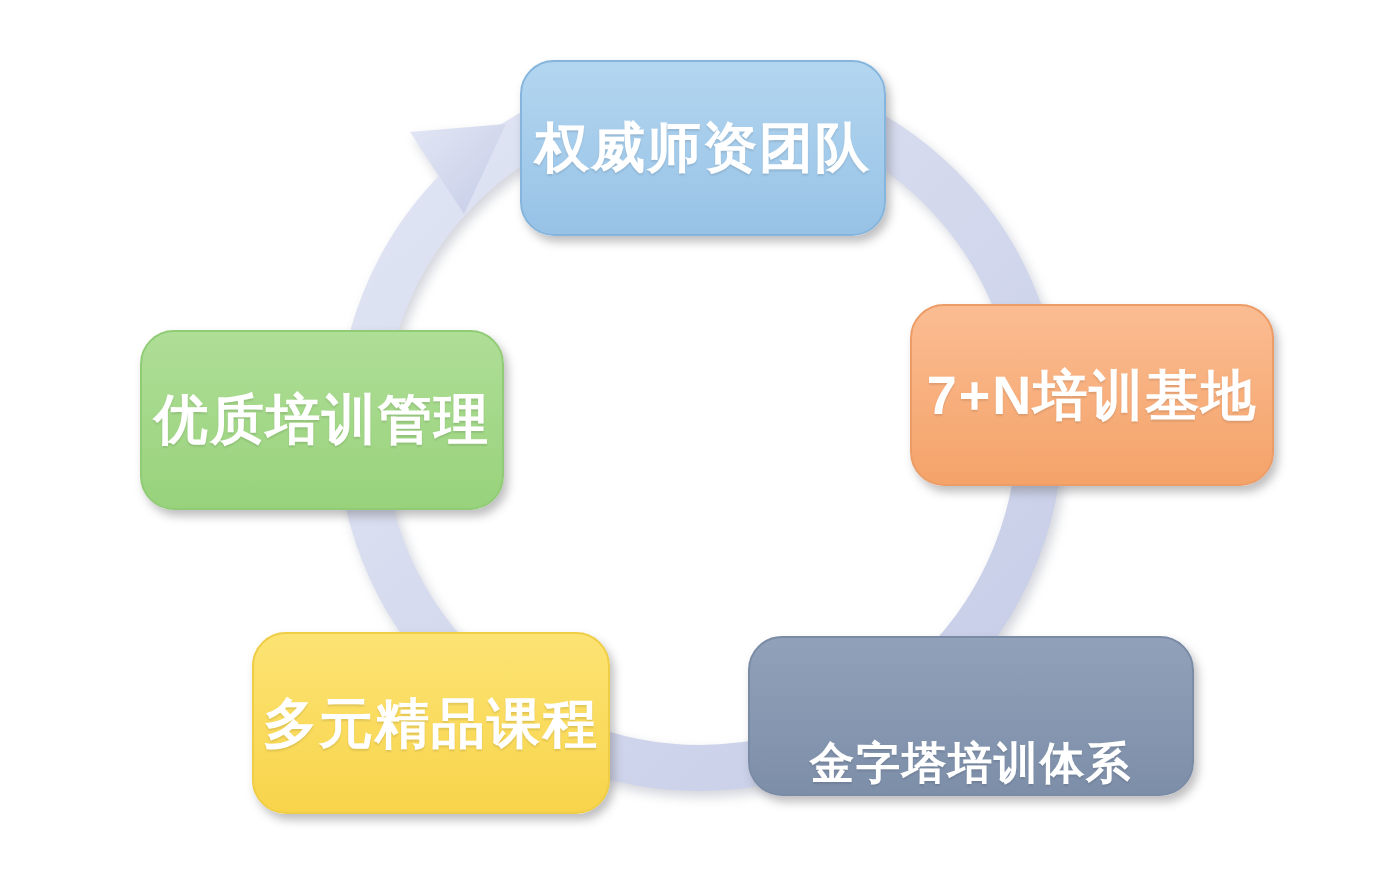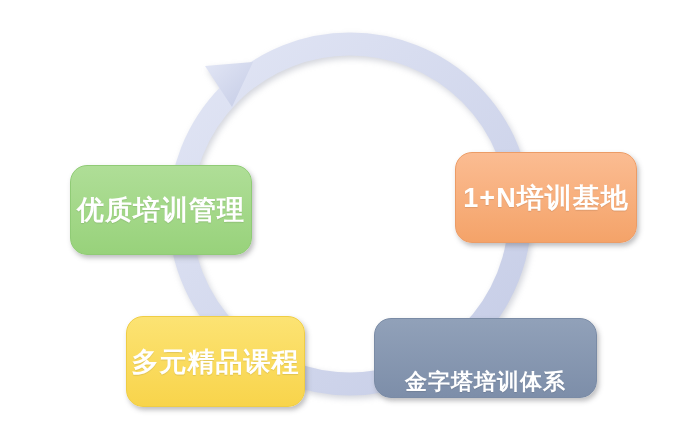--- a/index.html
+++ b/index.html
@@ -52,23 +52,26 @@
     <defs>
       <linearGradient id="ringGrad" x1="0" y1="0" x2="1" y2="1">
         <stop class="ring-stop" offset="0" stop-color="#E2E6F5"></stop>
         <stop class="ring-stop" offset="1" stop-color="#C5CCE6"></stop>
       </linearGradient>
     </defs>
     <circle cx="350" cy="214" r="170" fill="none" stroke="url(#ringGrad)" stroke-width="23"></circle>
     <polygon points="253,62 205,66 232,107" fill="url(#ringGrad)"></polygon>
   </svg>
 
+  <div class="node node-top" style="background: linear-gradient(rgb(179, 214, 240), rgb(151, 194, 230)); border-color: rgb(133, 181, 220); color: rgb(255, 255, 255);">
+    <span class="node-label">权威师资团队</span>
+  </div>
 
   <div class="node node-right" style="background: linear-gradient(rgb(251, 188, 146), rgb(244, 163, 105)); border-color: rgb(236, 156, 102); color: rgb(255, 255, 255);">
-    <span class="node-label">1+N培训基地</span>
+    <span class="node-label">7+N培训基地</span>
   </div>
 
   <div class="node node-bottom-right" style="background: linear-gradient(rgb(145, 161, 185), rgb(125, 142, 169)); border-color: rgb(122, 139, 165); color: rgb(255, 255, 255);">
     <span class="node-label">金字塔培训体系</span>
   </div>
 
   <div class="node node-bottom-left" style="background: linear-gradient(rgb(252, 227, 115), rgb(248, 212, 75)); border-color: rgb(239, 205, 69); color: rgb(255, 255, 255); align-items: center;">
     <span class="node-label">多元精品课程</span>
   </div>
 

